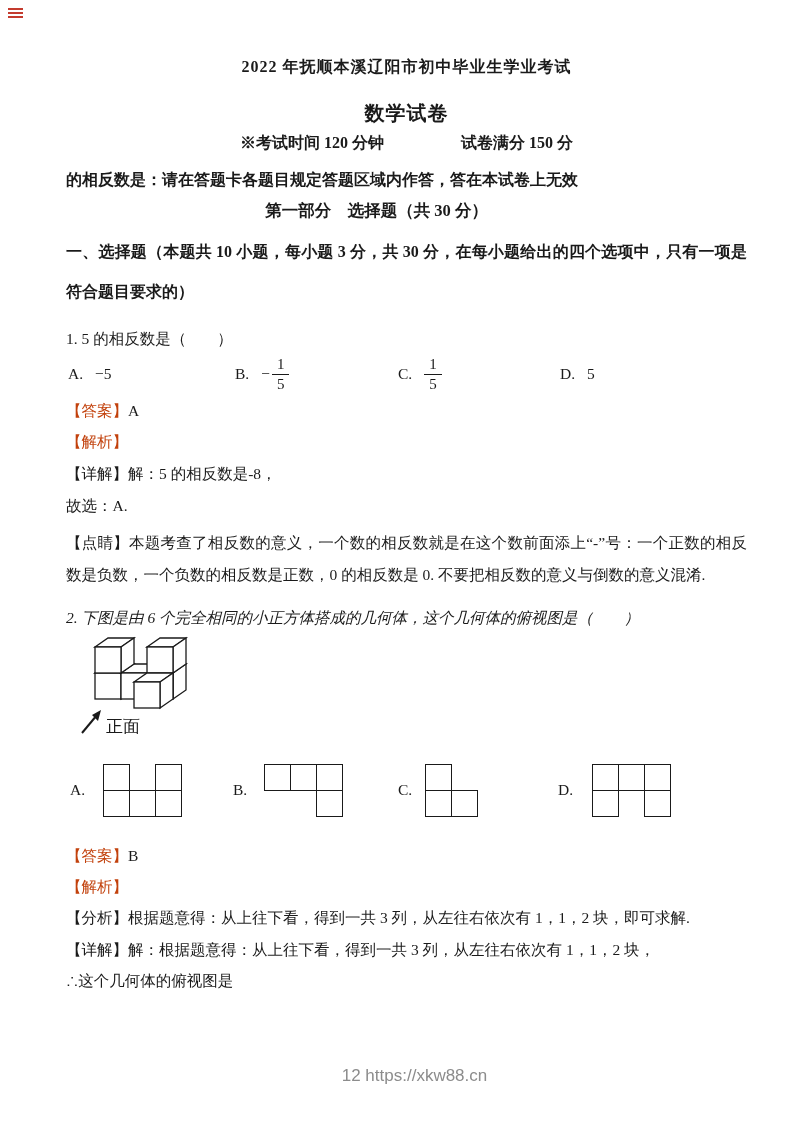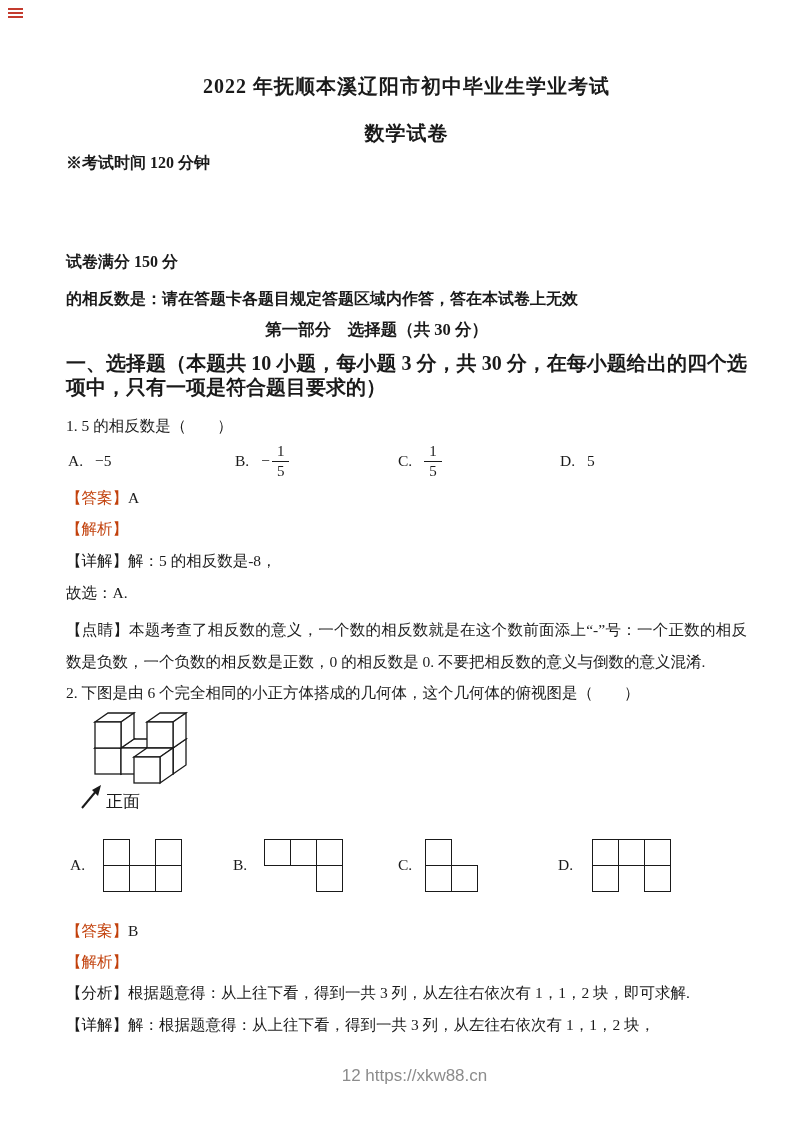--- a/index.html
+++ b/index.html
@@ -9,46 +9,46 @@
     background:#ffffff;
     font-family:"Liberation Serif","DejaVu Serif",serif;
     color:#1a1a1a;
     overflow:hidden;
   }
   .content { padding:0 46px 0 66px; }
 
   .corner-mark { position:absolute; left:8px; top:8px; width:15px; height:14px; }
   .corner-mark i { display:block; height:2px; background:#c43b2e; margin-bottom:2px; }
 
-  .doc-title { padding-top:73px; font-size:20px; line-height:27px; font-weight:bold; text-align:center; letter-spacing:1px; }
+  .doc-title { padding-top:53px; font-size:16px; line-height:27px; font-weight:bold; text-align:center; letter-spacing:1px; }
   .doc-subtitle { margin-top:20px; font-size:20px; line-height:26px; font-weight:bold; text-align:center; letter-spacing:1px; }
-  .exam-info { margin-top:6px; font-size:16px; line-height:22px; font-weight:bold; display:flex; justify-content:center; gap:77px;flex-direction:column; }
+  .exam-info { margin-top:6px; font-size:16px; line-height:22px; font-weight:bold; display:flex; justify-content:center; gap:77px; }
   .notice { margin-top:15px; font-size:16px; line-height:22px; font-weight:bold; }
   .section-heading { margin-top:9px; font-size:16.5px; line-height:22px; font-weight:bold; text-align:center; transform:translateX(-30px); }
-  .instructions { margin-top:10px; font-size:20px; line-height:24px; font-weight:bold; text-align:justify; }
+  .instructions { margin-top:10px; font-size:16px; line-height:40px; font-weight:bold; text-align:justify; }
 
   .stem { font-size:15.5px; line-height:21px; }
   .q1-stem { margin-top:16px; }
   .para { font-size:15.5px; line-height:21px; }
   .tag { color:#c2410c; }
 
   .opt-row1 { position:relative; margin-top:2px; height:46px; }
   .opt { position:absolute; top:0; height:46px; display:flex; align-items:center; gap:12px; font-size:15.5px; }
   .frac { display:inline-block; text-align:center; font-size:15px; line-height:19px; }
   .frac .num { display:block; border-bottom:1.4px solid #1a1a1a; padding:0 5px; }
   .frac .den { display:block; }
   .frac-wrap { display:flex; align-items:center; gap:2px; }
 
   .mt-answer1 { margin-top:3px; }
   .mt-jiexi1 { margin-top:10px; }
   .mt-fenxi1 { margin-top:9px; }
   .mt-xiangjie1 { margin-top:11px; }
   .mt-guxuan1 { margin-top:11px; }
   .dianjing { margin-top:11px; line-height:32px; text-align:justify; }
-  .mt-q2stem { margin-top:4px; }
+  .mt-q2stem { margin-top:16px;font-style:italic; }
 
   .figure-box { position:relative; margin-top:5px; margin-left:12px; width:220px; height:105px; }
   .figure-box svg { position:absolute; left:0; top:0; }
 
   .opt-row2 { position:relative; margin-top:26px; height:56px; }
   .opt2-label { position:absolute; top:17px; font-size:15.5px; }
   .grid { position:absolute; top:0; width:80px; height:54px; }
   .gcell { position:absolute; width:27px; height:27px; border:1.4px solid #1a1a1a; box-sizing:border-box; background:#fff; }
 
   .mt-answer2 { margin-top:25px; }
@@ -196,16 +196,17 @@
     </div>
 
     <div class="para mt-answer2">
       <span class="tag">【答案】</span><span>B</span>
     </div>
     <div class="para mt-jiexi2">
       <span class="tag">【解析】</span>
     </div>
     <div class="para mt-fenxi2">【分析】根据题意得：从上往下看，得到一共 3 列，从左往右依次有 1，1，2 块，即可求解.</div>
     <div class="para mt-xiangjie2">【详解】解：根据题意得：从上往下看，得到一共 3 列，从左往右依次有 1，1，2 块，</div>
+    <div class="para mt-conclusion">∴这个几何体的俯视图是</div>
   </div>
 
   <div class="footer">12 https://xkw88.cn</div>
 </div>
 
 </body></html>

